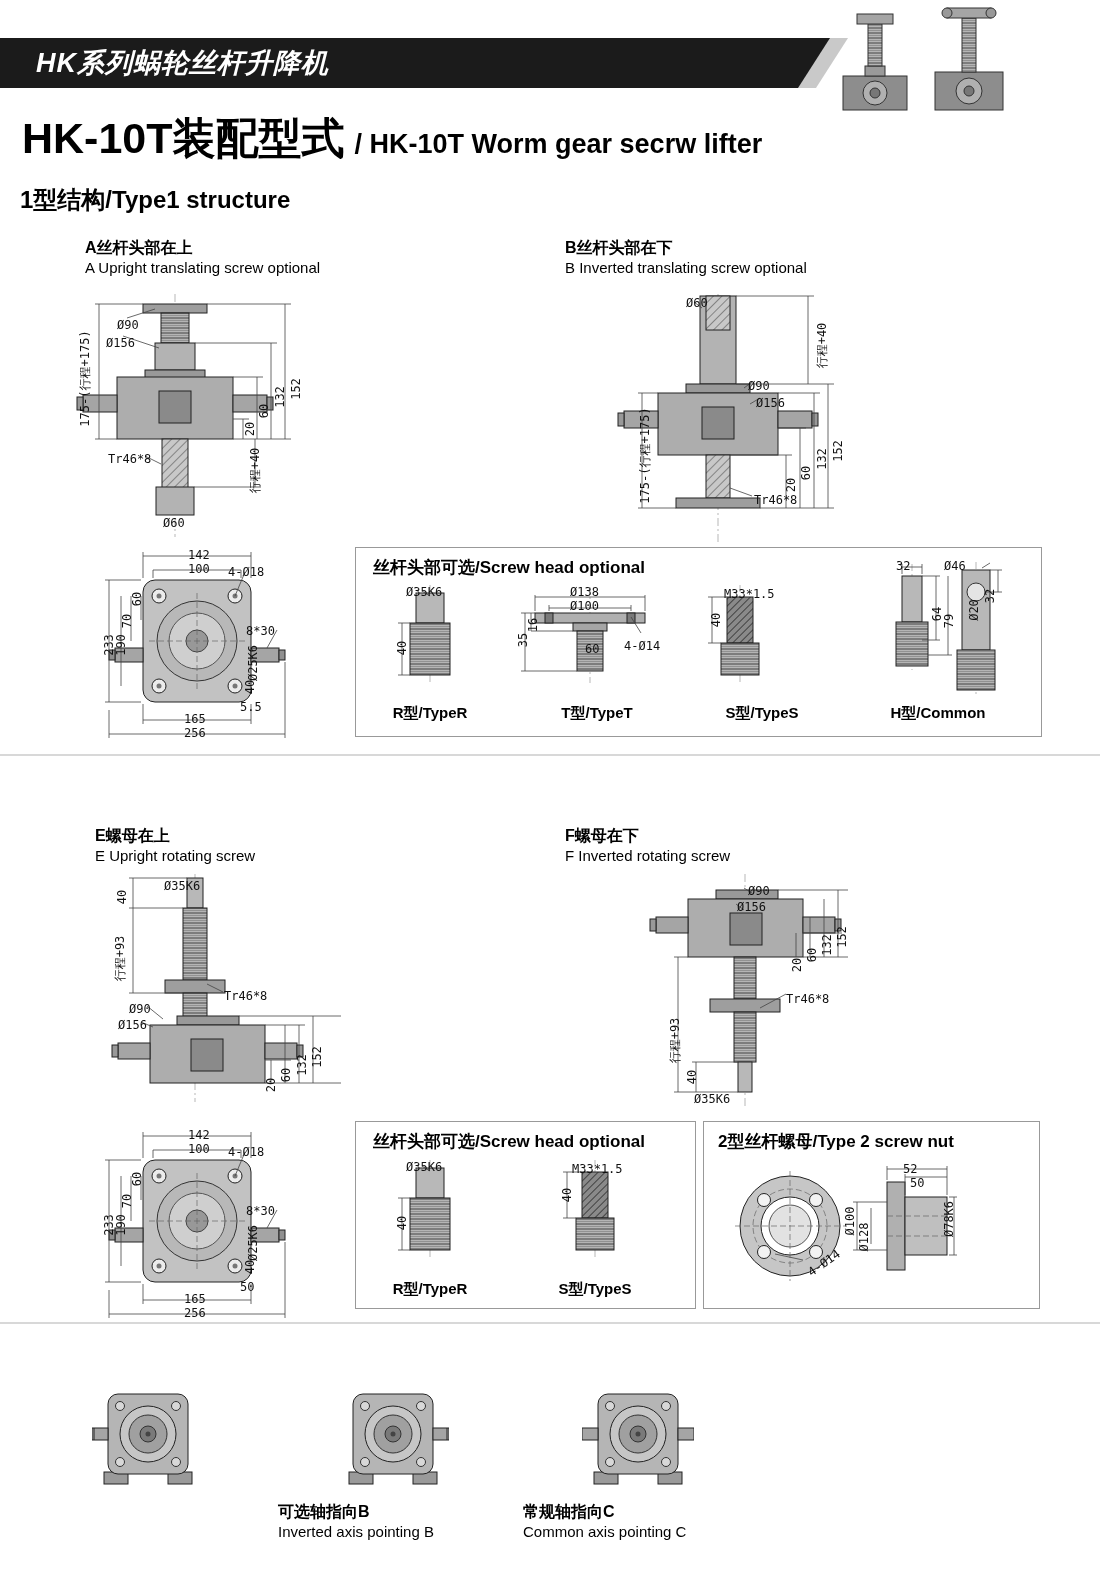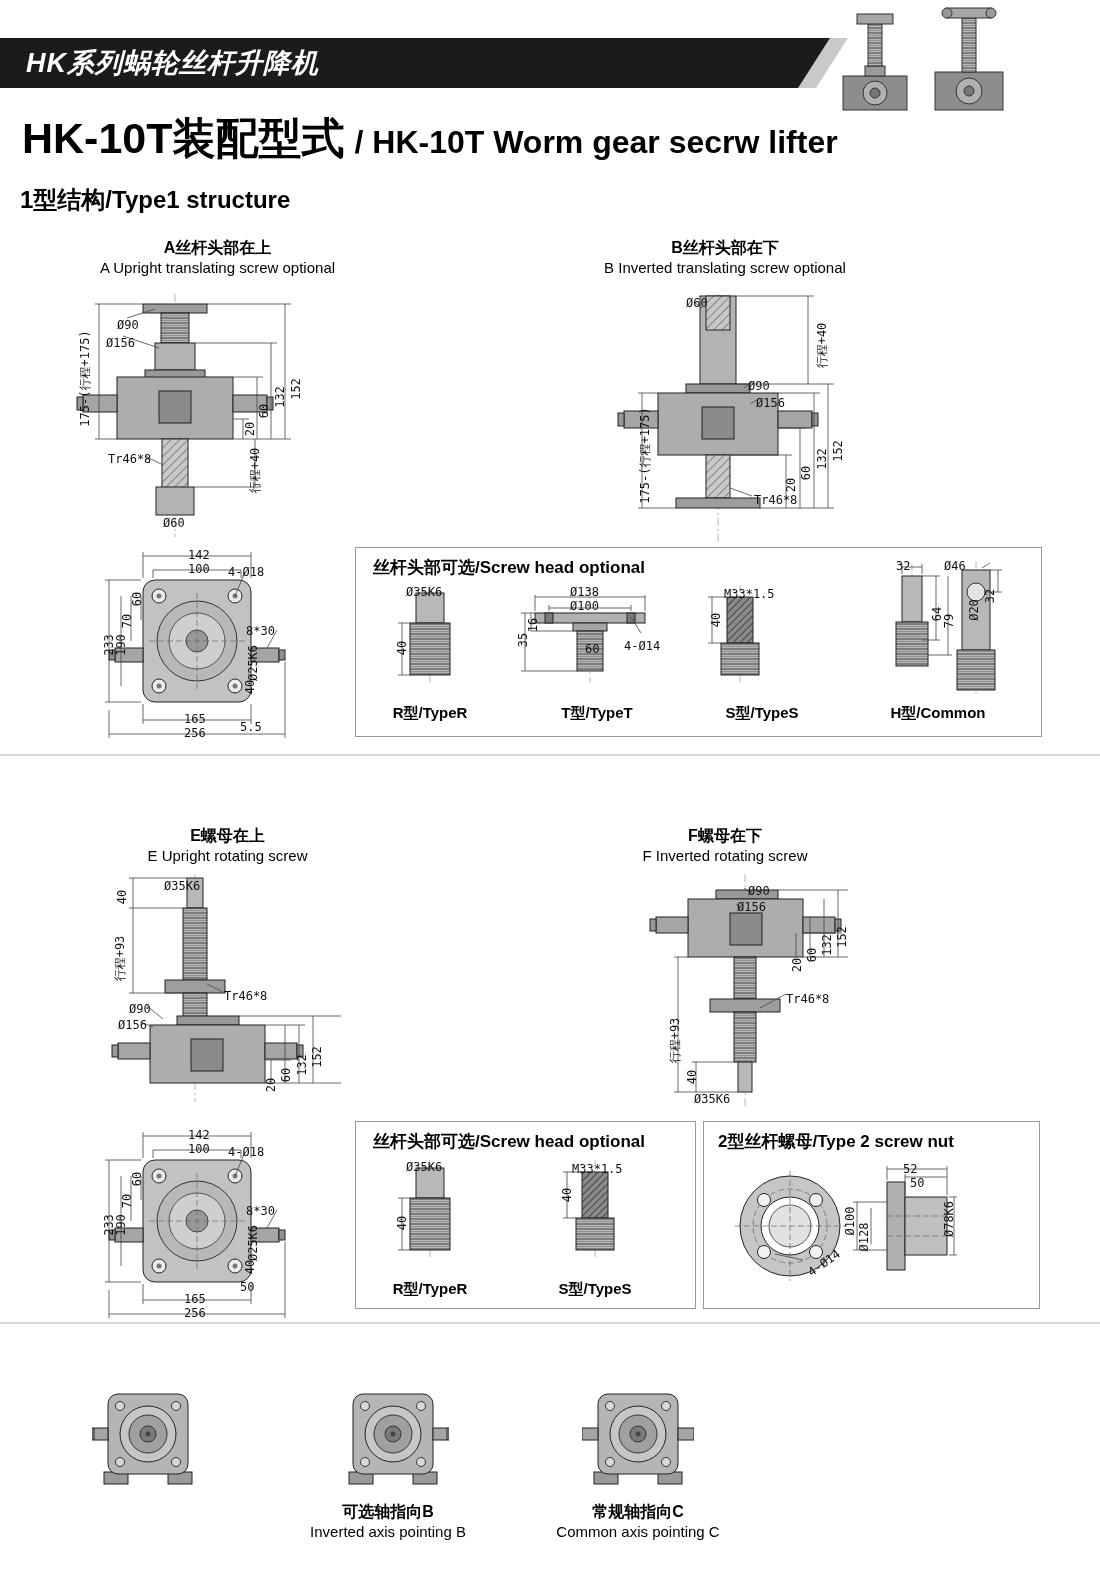--- a/index.html
+++ b/index.html
@@ -4,27 +4,27 @@
 <style>
   *{margin:0;padding:0;box-sizing:border-box}
   html,body{background:#fff}
   body{font-family:"Liberation Sans",sans-serif;color:#000}
   .page{position:relative;width:1100px;height:1583px;background:#fff;overflow:hidden}
   svg.fig{position:absolute}
   .banner-shadow{position:absolute;left:0;top:38px;width:848px;height:50px;background:#c9c9c9;
     clip-path:polygon(0 0,100% 0,calc(100% - 32px) 100%,0 100%)}
   .banner{position:absolute;left:0;top:38px;width:830px;height:50px;background:#1b1b1b;
     clip-path:polygon(0 0,100% 0,calc(100% - 32px) 100%,0 100%)}
-  .banner span{display:block;padding-left:26px;line-height:50px;color:#fff;font-style:italic;
+  .banner span{display:block;padding-left:36px;line-height:50px;color:#fff;font-style:italic;
     font-weight:bold;font-size:27px;letter-spacing:1px}
   .main-title{position:absolute;left:22px;top:110px;display:flex;align-items:baseline;white-space:nowrap}
   .main-title .cn{font-size:43px;font-weight:900}
-  .main-title .en{font-size:32px;font-weight:700;margin-left:10px}
+  .main-title .en{font-size:27px;font-weight:700;margin-left:10px}
   .sechead{position:absolute;font-size:24px;font-weight:bold}
-  .cap{position:absolute;text-align:center;line-height:20px}
+  .cap{position:absolute;line-height:20px}
   .cap .cn{font-weight:bold;font-size:16px}
   .cap .en{font-size:15px}
   .dim{position:absolute;font:12px "DejaVu Sans Mono",monospace;color:#111;white-space:nowrap}
   .vdim{position:absolute;font:12px "DejaVu Sans Mono",monospace;color:#111;white-space:nowrap;
     transform:rotate(-90deg)}
   .box{position:absolute;border:1px solid #999;background:#fff}
   .boxtitle{position:absolute;font-size:17px;font-weight:bold;white-space:nowrap}
   .figcap{position:absolute;font-size:15px;font-weight:bold;text-align:center;width:120px;white-space:nowrap}
   .divider{position:absolute;left:0;width:1100px;height:2px;background:#d8d8d8}
 </style>
@@ -272,21 +272,21 @@
   <span class="dim" style="left:188px;top:548px">142</span>
   <span class="dim" style="left:188px;top:562px">100</span>
   <span class="dim" style="left:228px;top:565px">4-Ø18</span>
   <span class="vdim" style="left:130px;top:592px">60</span>
   <span class="vdim" style="left:120px;top:614px">70</span>
   <span class="vdim" style="left:110px;top:638px">190</span>
   <span class="vdim" style="left:98px;top:638px">233</span>
   <span class="dim" style="left:246px;top:624px">8*30</span>
   <span class="vdim" style="left:235px;top:656px">Ø25K6</span>
   <span class="vdim" style="left:243px;top:680px">40</span>
-  <span class="dim" style="left:240px;top:720px">5.5</span>
+  <span class="dim" style="left:240px;top:700px">5.5</span>
   <span class="dim" style="left:184px;top:712px">165</span>
   <span class="dim" style="left:184px;top:726px">256</span>
 
   <div class="box" style="left:355px;top:547px;width:687px;height:190px"></div>
   <div class="boxtitle" style="left:373px;top:556px">丝杆头部可选/Screw head optional</div>
 
   <svg class="fig" style="left:390px;top:583px" width="80" height="118">
       <use href="#g-screwR"></use>
     </svg>
   <span class="dim" style="left:406px;top:585px">Ø35K6</span>

